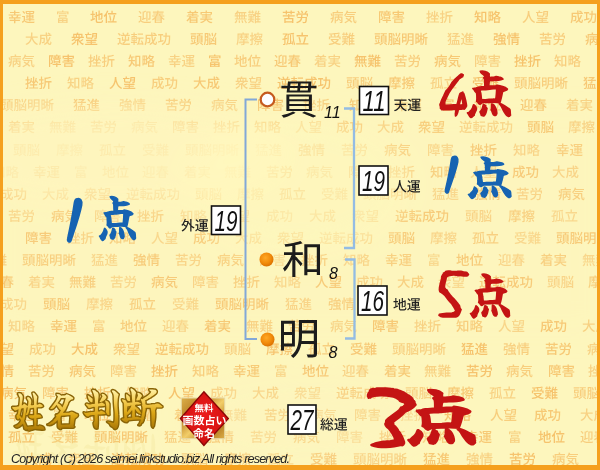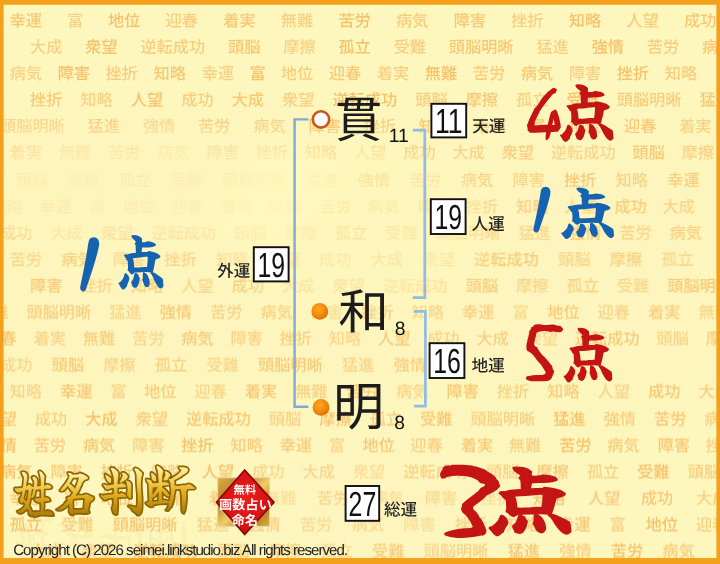--- a/index.html
+++ b/index.html
@@ -1,15 +1,15 @@
 <!DOCTYPE html>
 <html><head><meta charset="utf-8"><style>
 html,body{margin:0;padding:0;width:600px;height:470px;overflow:hidden;background:#fff;
 font-family:"Liberation Sans", sans-serif;}
-#page{position:relative;width:600px;height:470px;}
+#page{position:relative;width:600px;height:470px;font-style:italic;}
 svg{display:block;font-family:"Liberation Sans", sans-serif;}
 </style></head><body>
 <div id="page">
 
 <svg width="600" height="470" viewBox="0 0 600 470">
 <defs>
 <path id="c0" d="M5.8 -11H7.3Q7.3 -10.5 7.2 -9.6Q7.2 -8.7 7 -7.6Q6.8 -6.6 6.4 -5.4Q6.1 -4.2 5.4 -3Q4.8 -1.9 3.8 -0.8Q2.9 0.2 1.5 1Q1.3 0.8 1 0.5Q0.7 0.2 0.4 -0Q1.7 -0.7 2.7 -1.7Q3.6 -2.7 4.2 -3.8Q4.8 -4.8 5.1 -5.9Q5.4 -7 5.6 -8Q5.7 -9 5.8 -9.8Q5.8 -10.6 5.8 -11ZM7.3 -10.7Q7.3 -10.5 7.3 -9.9Q7.4 -9.4 7.5 -8.6Q7.6 -7.8 7.9 -6.9Q8.1 -6 8.6 -5Q9 -4 9.6 -3.1Q10.2 -2.2 11.1 -1.4Q12 -0.6 13.2 -0.1Q12.9 0.1 12.6 0.4Q12.4 0.8 12.2 1Q11 0.4 10 -0.4Q9.1 -1.3 8.5 -2.3Q7.8 -3.3 7.4 -4.3Q6.9 -5.4 6.7 -6.4Q6.4 -7.4 6.3 -8.2Q6.1 -9.1 6.1 -9.7Q6 -10.3 6 -10.6Z"></path>
         <path id="c1" d="M7.9 -11.2H9.2V-8.1H7.9ZM4.5 -8.9H12.8V-7.6H4.5ZM5.6 -6.6 6.7 -6.8Q7 -6 7.2 -5Q7.4 -4 7.6 -3.1Q7.7 -2.2 7.8 -1.5L6.5 -1.2Q6.4 -1.9 6.3 -2.8Q6.2 -3.8 6 -4.8Q5.8 -5.8 5.6 -6.6ZM10.3 -6.9 11.7 -6.7Q11.6 -5.9 11.3 -5Q11.1 -4.1 10.9 -3.3Q10.6 -2.4 10.4 -1.7Q10.2 -0.9 9.9 -0.3L8.8 -0.5Q9 -1.1 9.2 -1.9Q9.4 -2.7 9.6 -3.6Q9.8 -4.5 10 -5.3Q10.2 -6.2 10.3 -6.9ZM4.2 -0.7H13.1V0.5H4.2ZM3.6 -11.4 4.8 -11Q4.4 -9.8 3.7 -8.7Q3.1 -7.6 2.4 -6.6Q1.7 -5.6 0.9 -4.9Q0.9 -5 0.7 -5.3Q0.6 -5.5 0.5 -5.8Q0.3 -6 0.2 -6.2Q0.9 -6.8 1.5 -7.7Q2.1 -8.5 2.7 -9.4Q3.2 -10.4 3.6 -11.4ZM2.2 -7.8 3.5 -9 3.5 -9V1.1H2.2Z"></path>
         <path id="c2" d="M0.6 -9.9H5.6V-8.6H0.6ZM5.8 -8.4H12V-7.2H5.8ZM2.5 -9.4H3.8V-2.6H2.5ZM11.4 -8.4H12.7Q12.7 -8.4 12.7 -8.3Q12.7 -8.2 12.7 -8Q12.7 -7.9 12.7 -7.8Q12.6 -5.7 12.6 -4.3Q12.5 -2.8 12.4 -1.9Q12.3 -1 12.2 -0.4Q12 0.1 11.8 0.3Q11.6 0.7 11.3 0.8Q11.1 0.9 10.7 1Q10.4 1 9.9 1Q9.3 1 8.8 1Q8.7 0.7 8.6 0.3Q8.5 -0 8.3 -0.3Q8.9 -0.3 9.4 -0.3Q9.9 -0.2 10.1 -0.2Q10.3 -0.2 10.5 -0.3Q10.6 -0.3 10.7 -0.5Q10.8 -0.6 10.9 -1.1Q11.1 -1.6 11.1 -2.5Q11.2 -3.4 11.3 -4.8Q11.4 -6.2 11.4 -8.1ZM0.4 -2.6Q1.1 -2.8 2 -3Q2.9 -3.2 3.9 -3.5Q4.8 -3.7 5.8 -4L6 -2.7Q4.6 -2.3 3.2 -1.9Q1.9 -1.6 0.8 -1.3ZM7.9 -11.2H9.2Q9.2 -9.6 9.2 -8.1Q9.1 -6.5 8.9 -5.2Q8.7 -3.8 8.3 -2.6Q7.9 -1.5 7.1 -0.5Q6.3 0.4 5.1 1.2Q5 1 4.8 0.8Q4.7 0.6 4.5 0.4Q4.3 0.2 4.2 0.1Q5.3 -0.5 6 -1.4Q6.7 -2.2 7.1 -3.3Q7.5 -4.4 7.7 -5.6Q7.8 -6.9 7.9 -8.3Q7.9 -9.7 7.9 -11.2Z"></path>
         <path id="c3" d="M1 -8.6H12.5V-5.6H11.2V-7.3H2.3V-5.6H1ZM1.8 -5.1H10.6V-3.9H1.8ZM10.1 -5.1H11.5Q11.5 -5.1 11.5 -5Q11.5 -4.9 11.5 -4.7Q11.5 -4.6 11.5 -4.5Q11.4 -2.9 11.3 -1.8Q11.2 -0.8 11 -0.2Q10.9 0.4 10.6 0.6Q10.4 0.9 10.1 1Q9.9 1.1 9.5 1.1Q9.1 1.2 8.5 1.2Q8 1.2 7.3 1.1Q7.3 0.8 7.2 0.5Q7 0.1 6.8 -0.2Q7.5 -0.1 8.1 -0.1Q8.7 -0.1 8.9 -0.1Q9.1 -0.1 9.3 -0.1Q9.4 -0.1 9.5 -0.2Q9.7 -0.4 9.8 -0.9Q9.9 -1.4 10 -2.4Q10.1 -3.3 10.1 -4.9ZM5.6 -7H7Q7 -5.7 6.8 -4.6Q6.7 -3.5 6.4 -2.6Q6.1 -1.7 5.5 -1Q4.9 -0.3 3.9 0.2Q2.9 0.8 1.4 1.2Q1.3 1 1.2 0.8Q1.1 0.5 0.9 0.3Q0.8 0.1 0.6 -0Q2 -0.3 2.9 -0.8Q3.8 -1.2 4.3 -1.8Q4.9 -2.4 5.1 -3.2Q5.4 -4 5.5 -4.9Q5.6 -5.8 5.6 -7ZM10.5 -11.3 12 -10.8Q11.5 -10.1 11 -9.5Q10.5 -8.8 10 -8.3L8.9 -8.7Q9.2 -9 9.5 -9.5Q9.8 -10 10.1 -10.4Q10.3 -10.9 10.5 -11.3ZM1.8 -10.6 2.9 -11.2Q3.2 -10.9 3.5 -10.5Q3.8 -10.1 4 -9.7Q4.2 -9.3 4.3 -9L3.1 -8.4Q3 -8.8 2.8 -9.1Q2.6 -9.5 2.3 -9.9Q2.1 -10.3 1.8 -10.6ZM5.4 -11 6.5 -11.4Q6.9 -10.9 7.2 -10.2Q7.5 -9.6 7.6 -9.1L6.4 -8.7Q6.3 -9 6.1 -9.4Q6 -9.8 5.8 -10.2Q5.6 -10.6 5.4 -11Z"></path>

